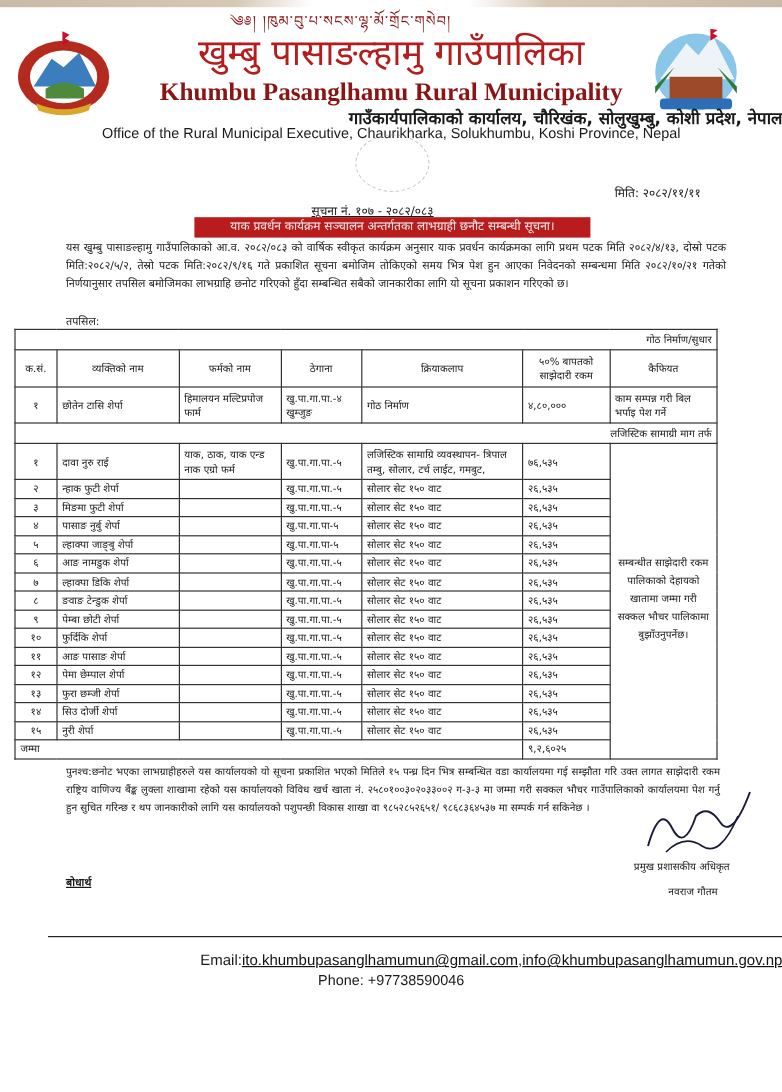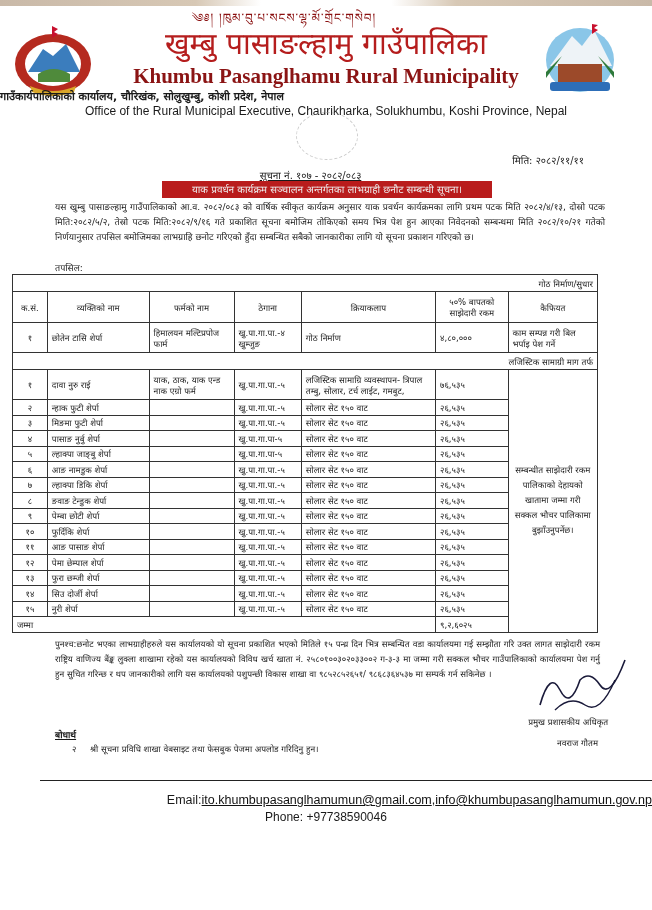--- a/index.html
+++ b/index.html
@@ -3,21 +3,21 @@
 <meta charset="utf-8">
 <style>
   html,body{margin:0;padding:0;background:#fff;}
   body{width:652px;height:910px;position:relative;overflow:hidden;font-family:"DejaVu Sans",sans-serif;color:#1a1a1a;}
   .topband{position:absolute;top:0;left:0;width:652px;height:6px;background:linear-gradient(90deg,#c9b9a8,#d7c8b5 30%,#fff 40%,#fff 60%,#d7c8b5 70%,#c9b9a8);}
   .emblem{position:absolute;left:8px;top:24px;width:90px;height:75px;}
   .logo{position:absolute;left:532px;top:16px;width:96px;height:82px;}
   .tibetan{position:absolute;left:0;width:568px;top:4px;text-align:center;font-size:12px;color:#8a1010;letter-spacing:1px;}
   .title-np{position:absolute;left:0;width:652px;top:22px;text-align:center;font-family:"DejaVu Sans",sans-serif;font-weight:normal;font-size:30px;color:#b51d1d;}
   .title-en{position:absolute;left:0;width:652px;top:64px;text-align:center;font-family:"Liberation Serif",serif;font-weight:bold;font-size:21px;color:#8b1414;}
-  .addr-np{position:absolute;left:0;width:652px;top:88px;text-align:left;font-size:11px;font-weight:bold;}
+  .addr-np{position:absolute;left:0;width:652px;top:88px;text-align:right;font-size:14px;font-weight:bold;}
   .addr-en{position:absolute;left:0;width:652px;top:104px;text-align:center;font-family:"Liberation Sans",sans-serif;font-size:12px;}
   .stamp{position:absolute;left:296px;top:112px;width:60px;height:46px;border-radius:50%;border:1px dashed #999;opacity:.5;}
   .date{position:absolute;right:68px;top:153px;font-size:10px;}
   .notice-no{position:absolute;left:0;width:621px;top:168px;text-align:center;font-size:10px;text-decoration:underline;}
   .subject{position:absolute;left:162px;top:181px;width:330px;height:17px;background:#b91c1c;color:#eee;font-size:10px;text-align:center;line-height:17px;}
   .para{position:absolute;left:55px;top:200px;width:550px;font-size:9px;line-height:15px;text-align:justify;}
   .tapsil{position:absolute;left:55px;top:261px;font-size:9px;}
   table.main{position:absolute;left:12px;top:274px;width:586px;border-collapse:collapse;font-size:8.5px;}
   table.main td, table.main th{border:1px solid #333;padding:1px 4px;font-weight:normal;vertical-align:middle;}
   table.main th{text-align:center;}
@@ -242,21 +242,20 @@
 
 <svg class="sig" viewBox="0 0 100 70">
   <path d="M10 55 Q20 20 30 40 T50 30 Q60 20 70 35 T95 10" stroke="#1a1a3a" stroke-width="1.6" fill="none"></path>
   <path d="M25 60 Q40 45 55 55 T85 30" stroke="#1a1a3a" stroke-width="1.4" fill="none"></path>
 </svg>
 <div class="signame">नवराज गौतम</div>
 <div class="sigtitle">प्रमुख प्रशासकीय अधिकृत</div>
 
 <div class="bodhartha">बोधार्थ</div>
 <div class="bod-list">
-  <div><span class="n">२</span><span>श्री सूचना प्रविधि शाखा वेबसाइट तथा फेसबुक पेजमा अपलोड गरिदिनु हुन।</span></div>
 </div>
 
 <div class="rule"></div>
 
 <div class="email">
   <span>Email:</span><a>ito.khumbupasanglhamumun@gmail.com</a><span>,</span><a>info@khumbupasanglhamumun.gov.np</a>
 </div>
 <div class="phone">Phone: +97738590046</div>
 
 </body></html>

